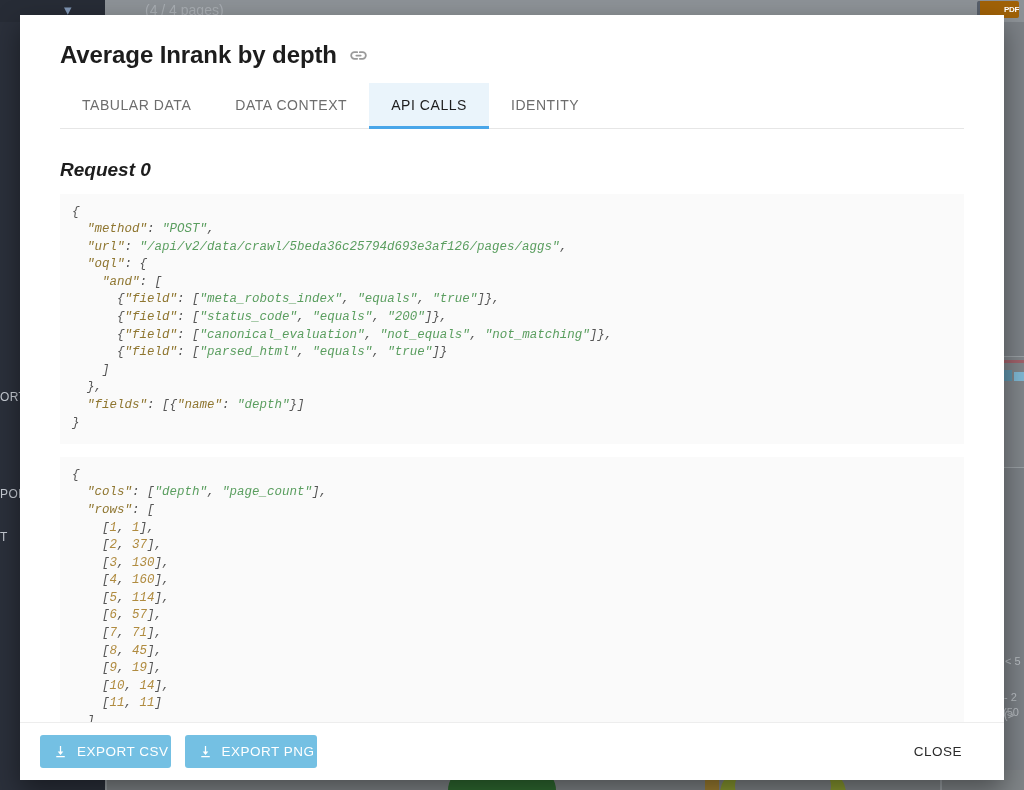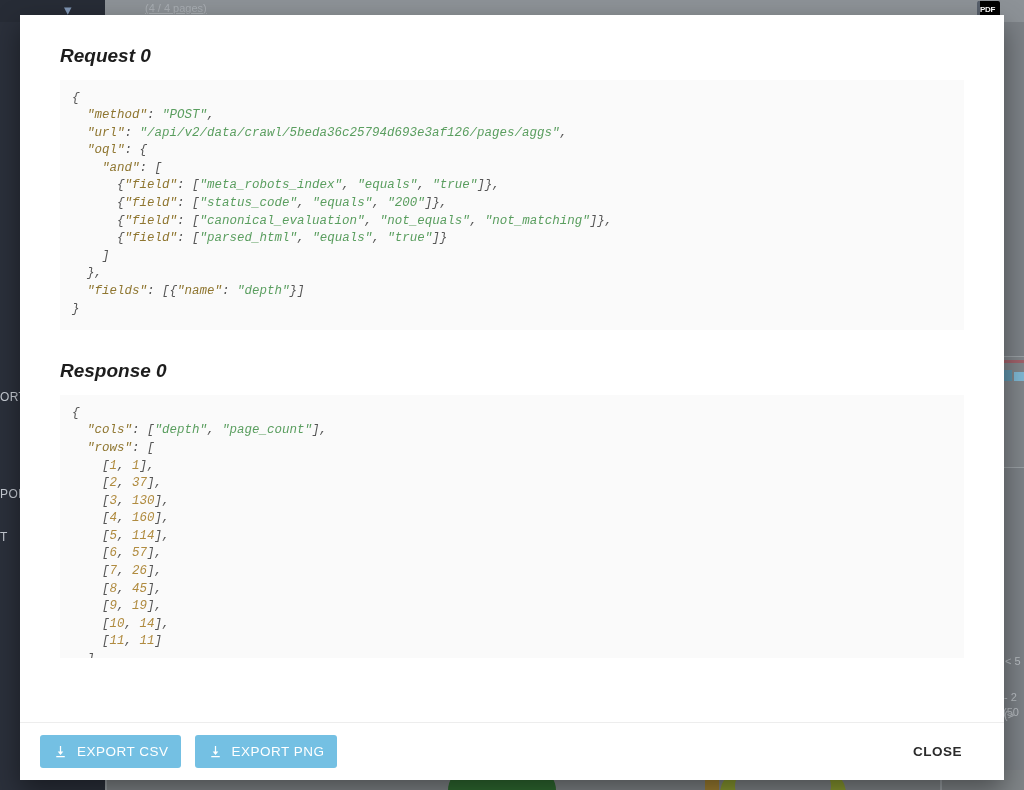--- a/index.html
+++ b/index.html
@@ -52,37 +52,37 @@
   .bg-topbar {
     position: absolute;
     left: 105px; top: 0;
     right: 0; height: 22px;
     background: #8d9297;
   }
   .bg-topbar-line {
     position: absolute;
     top: 2px;
     color: #a9aeb3;
-    font-size: 11px;
+    font-size: 14px;
     white-space: nowrap;
-    text-decoration: underline;
   }
   .bg-pdf-icon {
     position: absolute;
     left: 872px; top: 1px;
     width: 20px; height: 17px;
-    background: #000000;
+    background: #a16207;
     border-left: 3px solid #575f6b;
     border-radius: 2px;
     color: #fff;
     font-size: 8px;
     font-weight: bold;
-    text-align: left;
+    text-align: right;
     line-height: 17px;
     letter-spacing: -.3px;
+    padding-left: 19px;
   }
   .bg-panel {
     position: absolute;
     background: #80858a;
     border: 1px solid #9aa0a4;
   }
   .bg-chartbit {
     position: absolute;
   }
   .bg-rightcol-text {
@@ -197,34 +197,34 @@
     box-sizing: border-box;
   }
   .btn-export {
     display: inline-flex;
     align-items: center;
     gap: 9px;
     background: #74c0e3;
     color: #ffffff;
     border: none;
     border-radius: 3px;
-    padding: 9px 12px 9px 13px;
+    padding: 9px 2px 9px 13px;
     font-size: 13.5px;
     font-family: "Liberation Sans", sans-serif;
     letter-spacing: .5px;
     cursor: pointer;
     margin-right: 14px;
   }
   .btn-close {
     margin-left: auto;
     background: transparent;
     border: none;
     color: #2b2b2b;
     font-size: 13.5px;
-    font-weight: bold;
+    font-weight: normal;
     letter-spacing: .5px;
     padding: 10px 22px;
     cursor: pointer;
     font-family: "Liberation Sans", sans-serif;
   }
   .dl-icon { display: inline-flex; }
 </style>
 </head>
 <body>
 
@@ -260,48 +260,66 @@
   <div class="bg-donut" style="left:1090px; bottom:-34px; width:0; height:0;"></div>
   <div class="bg-donut" style="left:720px; bottom:-40px; width:126px; height:74px; background:#8a9a30;"></div>
   <div class="bg-donut" style="left:735px; bottom:-24px; width:96px; height:56px; background:#808588;"></div>
   <div class="bg-chartbit" style="left:705px; bottom:0; width:14px; height:20px; background:#a08032;"></div>
   <div class="bg-chartbit" style="left:940px; bottom:0; width:2px; height:20px; background:#9aa0a4;"></div>
   <div class="bg-chartbit" style="left:105px; bottom:0; width:2px; height:20px; background:#9aa0a4;"></div>
 </div>
 
 <div id="modal">
 
+  <div class="modal-head">
+    <div class="modal-title-row">
+      <div class="modal-title">Average Inrank by depth</div>
+      <span class="link-icon">
+        <svg width="21" height="21" viewBox="0 0 24 24" fill="none" stroke="#9a9a9a" stroke-width="2" stroke-linecap="round">
+          <path d="M9.5 12h5"></path>
+          <path d="M10.5 8.2H7.4a3.8 3.8 0 0 0 0 7.6h3.1"></path>
+          <path d="M13.5 8.2h3.1a3.8 3.8 0 0 1 0 7.6h-3.1"></path>
+        </svg>
+      </span>
+    </div>
+
+    <div class="tabs">
+      <div class="tab">TABULAR DATA</div>
+      <div class="tab">DATA CONTEXT</div>
+      <div class="tab active">API CALLS</div>
+      <div class="tab">IDENTITY</div>
+    </div>
+  </div>
 
   <div class="modal-body">
     <div class="section-title">Request 0</div>
     <pre class="code-block" id="request-code"><span class="tok-punct">{</span>
   <span class="tok-key">"method"</span><span class="tok-punct">: </span><span class="tok-str">"POST"</span><span class="tok-punct">,</span>
   <span class="tok-key">"url"</span><span class="tok-punct">: </span><span class="tok-str">"/api/v2/data/crawl/5beda36c25794d693e3af126/pages/aggs"</span><span class="tok-punct">,</span>
   <span class="tok-key">"oql"</span><span class="tok-punct">: </span><span class="tok-punct">{</span>
     <span class="tok-key">"and"</span><span class="tok-punct">: </span><span class="tok-punct">[</span>
       <span class="tok-punct">{</span><span class="tok-key">"field"</span><span class="tok-punct">: </span><span class="tok-punct">[</span><span class="tok-str">"meta_robots_index"</span><span class="tok-punct">, </span><span class="tok-str">"equals"</span><span class="tok-punct">, </span><span class="tok-str">"true"</span><span class="tok-punct">]}</span><span class="tok-punct">,</span>
       <span class="tok-punct">{</span><span class="tok-key">"field"</span><span class="tok-punct">: </span><span class="tok-punct">[</span><span class="tok-str">"status_code"</span><span class="tok-punct">, </span><span class="tok-str">"equals"</span><span class="tok-punct">, </span><span class="tok-str">"200"</span><span class="tok-punct">]}</span><span class="tok-punct">,</span>
       <span class="tok-punct">{</span><span class="tok-key">"field"</span><span class="tok-punct">: </span><span class="tok-punct">[</span><span class="tok-str">"canonical_evaluation"</span><span class="tok-punct">, </span><span class="tok-str">"not_equals"</span><span class="tok-punct">, </span><span class="tok-str">"not_matching"</span><span class="tok-punct">]}</span><span class="tok-punct">,</span>
       <span class="tok-punct">{</span><span class="tok-key">"field"</span><span class="tok-punct">: </span><span class="tok-punct">[</span><span class="tok-str">"parsed_html"</span><span class="tok-punct">, </span><span class="tok-str">"equals"</span><span class="tok-punct">, </span><span class="tok-str">"true"</span><span class="tok-punct">]}</span><span class="tok-punct"></span>
     <span class="tok-punct">]</span>
   <span class="tok-punct">},</span>
   <span class="tok-key">"fields"</span><span class="tok-punct">: </span><span class="tok-punct">[{</span><span class="tok-key">"name"</span><span class="tok-punct">: </span><span class="tok-str">"depth"</span><span class="tok-punct">}]</span>
 <span class="tok-punct">}</span></pre>
 
-    <div class="section-title">Response 0</div>
     <pre class="code-block" id="response-code"><span class="tok-punct">{</span>
   <span class="tok-key">"cols"</span><span class="tok-punct">: </span><span class="tok-punct">[</span><span class="tok-str">"depth"</span><span class="tok-punct">, </span><span class="tok-str">"page_count"</span><span class="tok-punct">],</span>
   <span class="tok-key">"rows"</span><span class="tok-punct">: </span><span class="tok-punct">[</span>
     <span class="tok-punct">[</span><span class="tok-num">1</span><span class="tok-punct">, </span><span class="tok-num">1</span><span class="tok-punct">]</span><span class="tok-punct">,</span>
     <span class="tok-punct">[</span><span class="tok-num">2</span><span class="tok-punct">, </span><span class="tok-num">37</span><span class="tok-punct">]</span><span class="tok-punct">,</span>
     <span class="tok-punct">[</span><span class="tok-num">3</span><span class="tok-punct">, </span><span class="tok-num">130</span><span class="tok-punct">]</span><span class="tok-punct">,</span>
     <span class="tok-punct">[</span><span class="tok-num">4</span><span class="tok-punct">, </span><span class="tok-num">160</span><span class="tok-punct">]</span><span class="tok-punct">,</span>
     <span class="tok-punct">[</span><span class="tok-num">5</span><span class="tok-punct">, </span><span class="tok-num">114</span><span class="tok-punct">]</span><span class="tok-punct">,</span>
     <span class="tok-punct">[</span><span class="tok-num">6</span><span class="tok-punct">, </span><span class="tok-num">57</span><span class="tok-punct">]</span><span class="tok-punct">,</span>
-    <span class="tok-punct">[</span><span class="tok-num">7</span><span class="tok-punct">, </span><span class="tok-num">26</span><span class="tok-punct">]</span><span class="tok-punct">,</span>
+    <span class="tok-punct">[</span><span class="tok-num">7</span><span class="tok-punct">, </span><span class="tok-num">71</span><span class="tok-punct">]</span><span class="tok-punct">,</span>
     <span class="tok-punct">[</span><span class="tok-num">8</span><span class="tok-punct">, </span><span class="tok-num">45</span><span class="tok-punct">]</span><span class="tok-punct">,</span>
     <span class="tok-punct">[</span><span class="tok-num">9</span><span class="tok-punct">, </span><span class="tok-num">19</span><span class="tok-punct">]</span><span class="tok-punct">,</span>
     <span class="tok-punct">[</span><span class="tok-num">10</span><span class="tok-punct">, </span><span class="tok-num">14</span><span class="tok-punct">]</span><span class="tok-punct">,</span>
     <span class="tok-punct">[</span><span class="tok-num">11</span><span class="tok-punct">, </span><span class="tok-num">11</span><span class="tok-punct">]</span><span class="tok-punct"></span>
   <span class="tok-punct">]</span>
 </pre>
   </div>
 
   <div class="modal-footer">
     <button class="btn-export">

